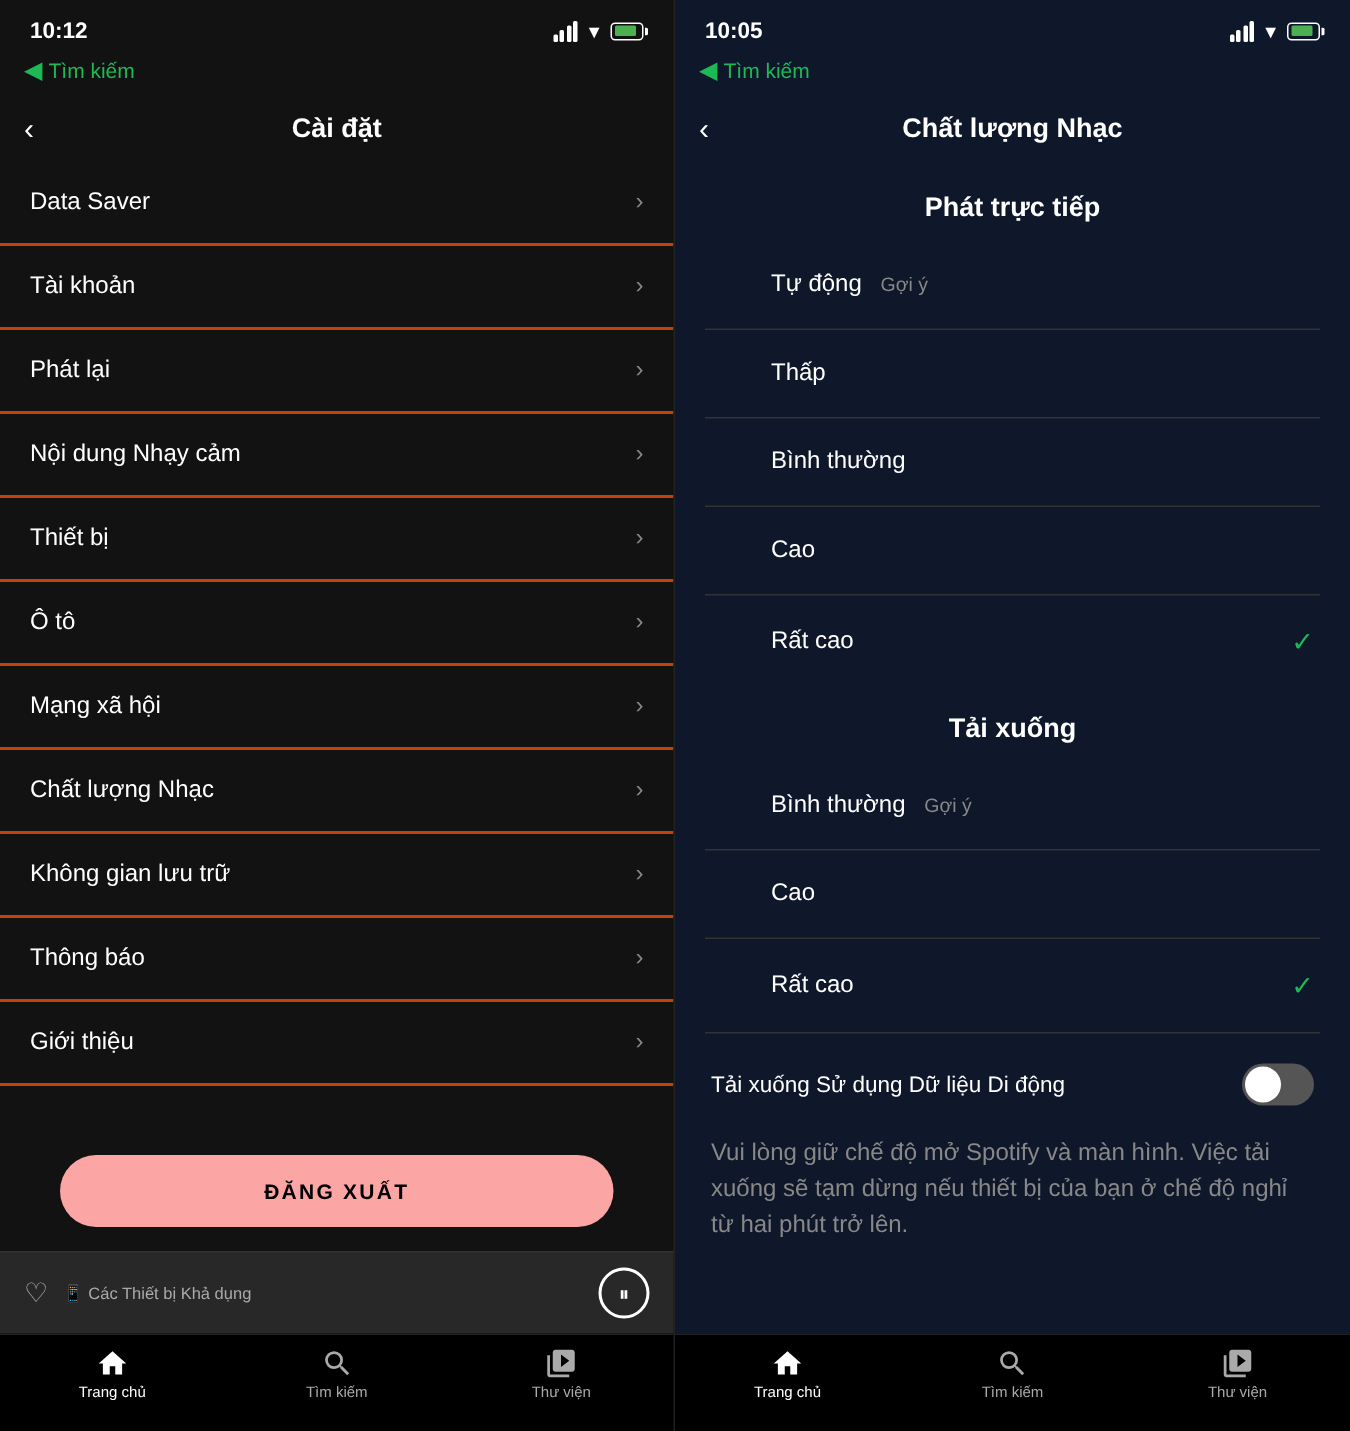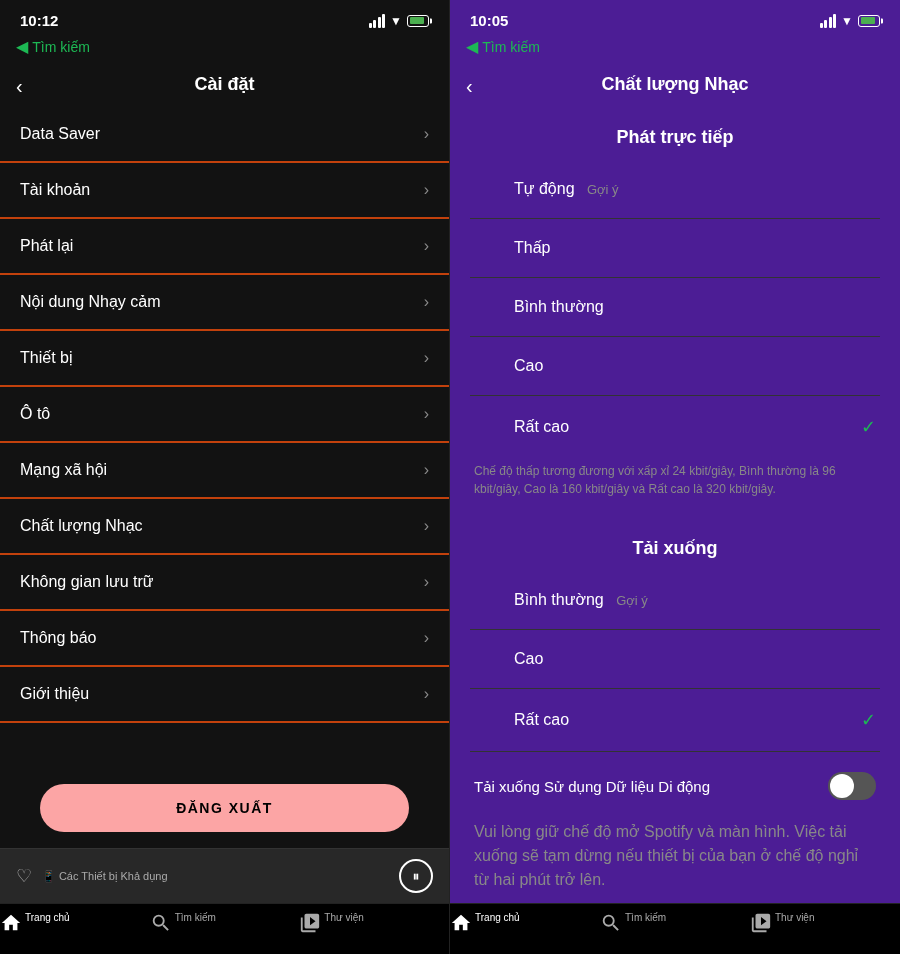--- a/index.html
+++ b/index.html
@@ -178,37 +178,38 @@
     
     .bottom-nav {
       display: flex;
       background: #000;
       padding: 8px 0 20px;
       border-top: 1px solid #222;
     }
     .nav-item {
       flex: 1;
       display: flex;
-      flex-direction: row;
+      flex-direction: column;
+      align-items: center;
       gap: 3px;
       cursor: pointer;
     }
     .nav-label { font-size: 10px; color: #aaa; }
     .nav-label.active { color: #fff; }
 
     
     .search-svg { width: 22px; height: 22px; }
     .home-svg { width: 22px; height: 22px; }
     .library-svg { width: 22px; height: 22px; }
 
     
     .right-panel {
       width: 450px;
       height: 954px;
-      background: #4c1d95;
+      background: #0f172a;
       display: flex;
       flex-direction: column;
       color: #fff;
     }
 
     .quality-content {
       flex: 1;
       overflow-y: auto;
       padding: 0 20px;
     }
@@ -464,21 +465,20 @@
     <div class="divider"></div>
     <div class="quality-option">
       <span class="option-text">Cao</span>
     </div>
     <div class="divider"></div>
     <div class="quality-option">
       <span class="option-text">Rất cao</span>
       <span class="check-icon">✓</span>
     </div>
 
-    <div class="quality-description">Chế độ thấp tương đương với xấp xỉ 24 kbit/giây, Bình thường là 96 kbit/giây, Cao là 160 kbit/giây và Rất cao là 320 kbit/giây.</div>
 
     <div class="section-title">Tải xuống</div>
 
     <div class="quality-option">
       <div>
         <span class="option-text">Bình thường</span>
         <span class="option-label">Gợi ý</span>
       </div>
     </div>
     <div class="divider"></div>

